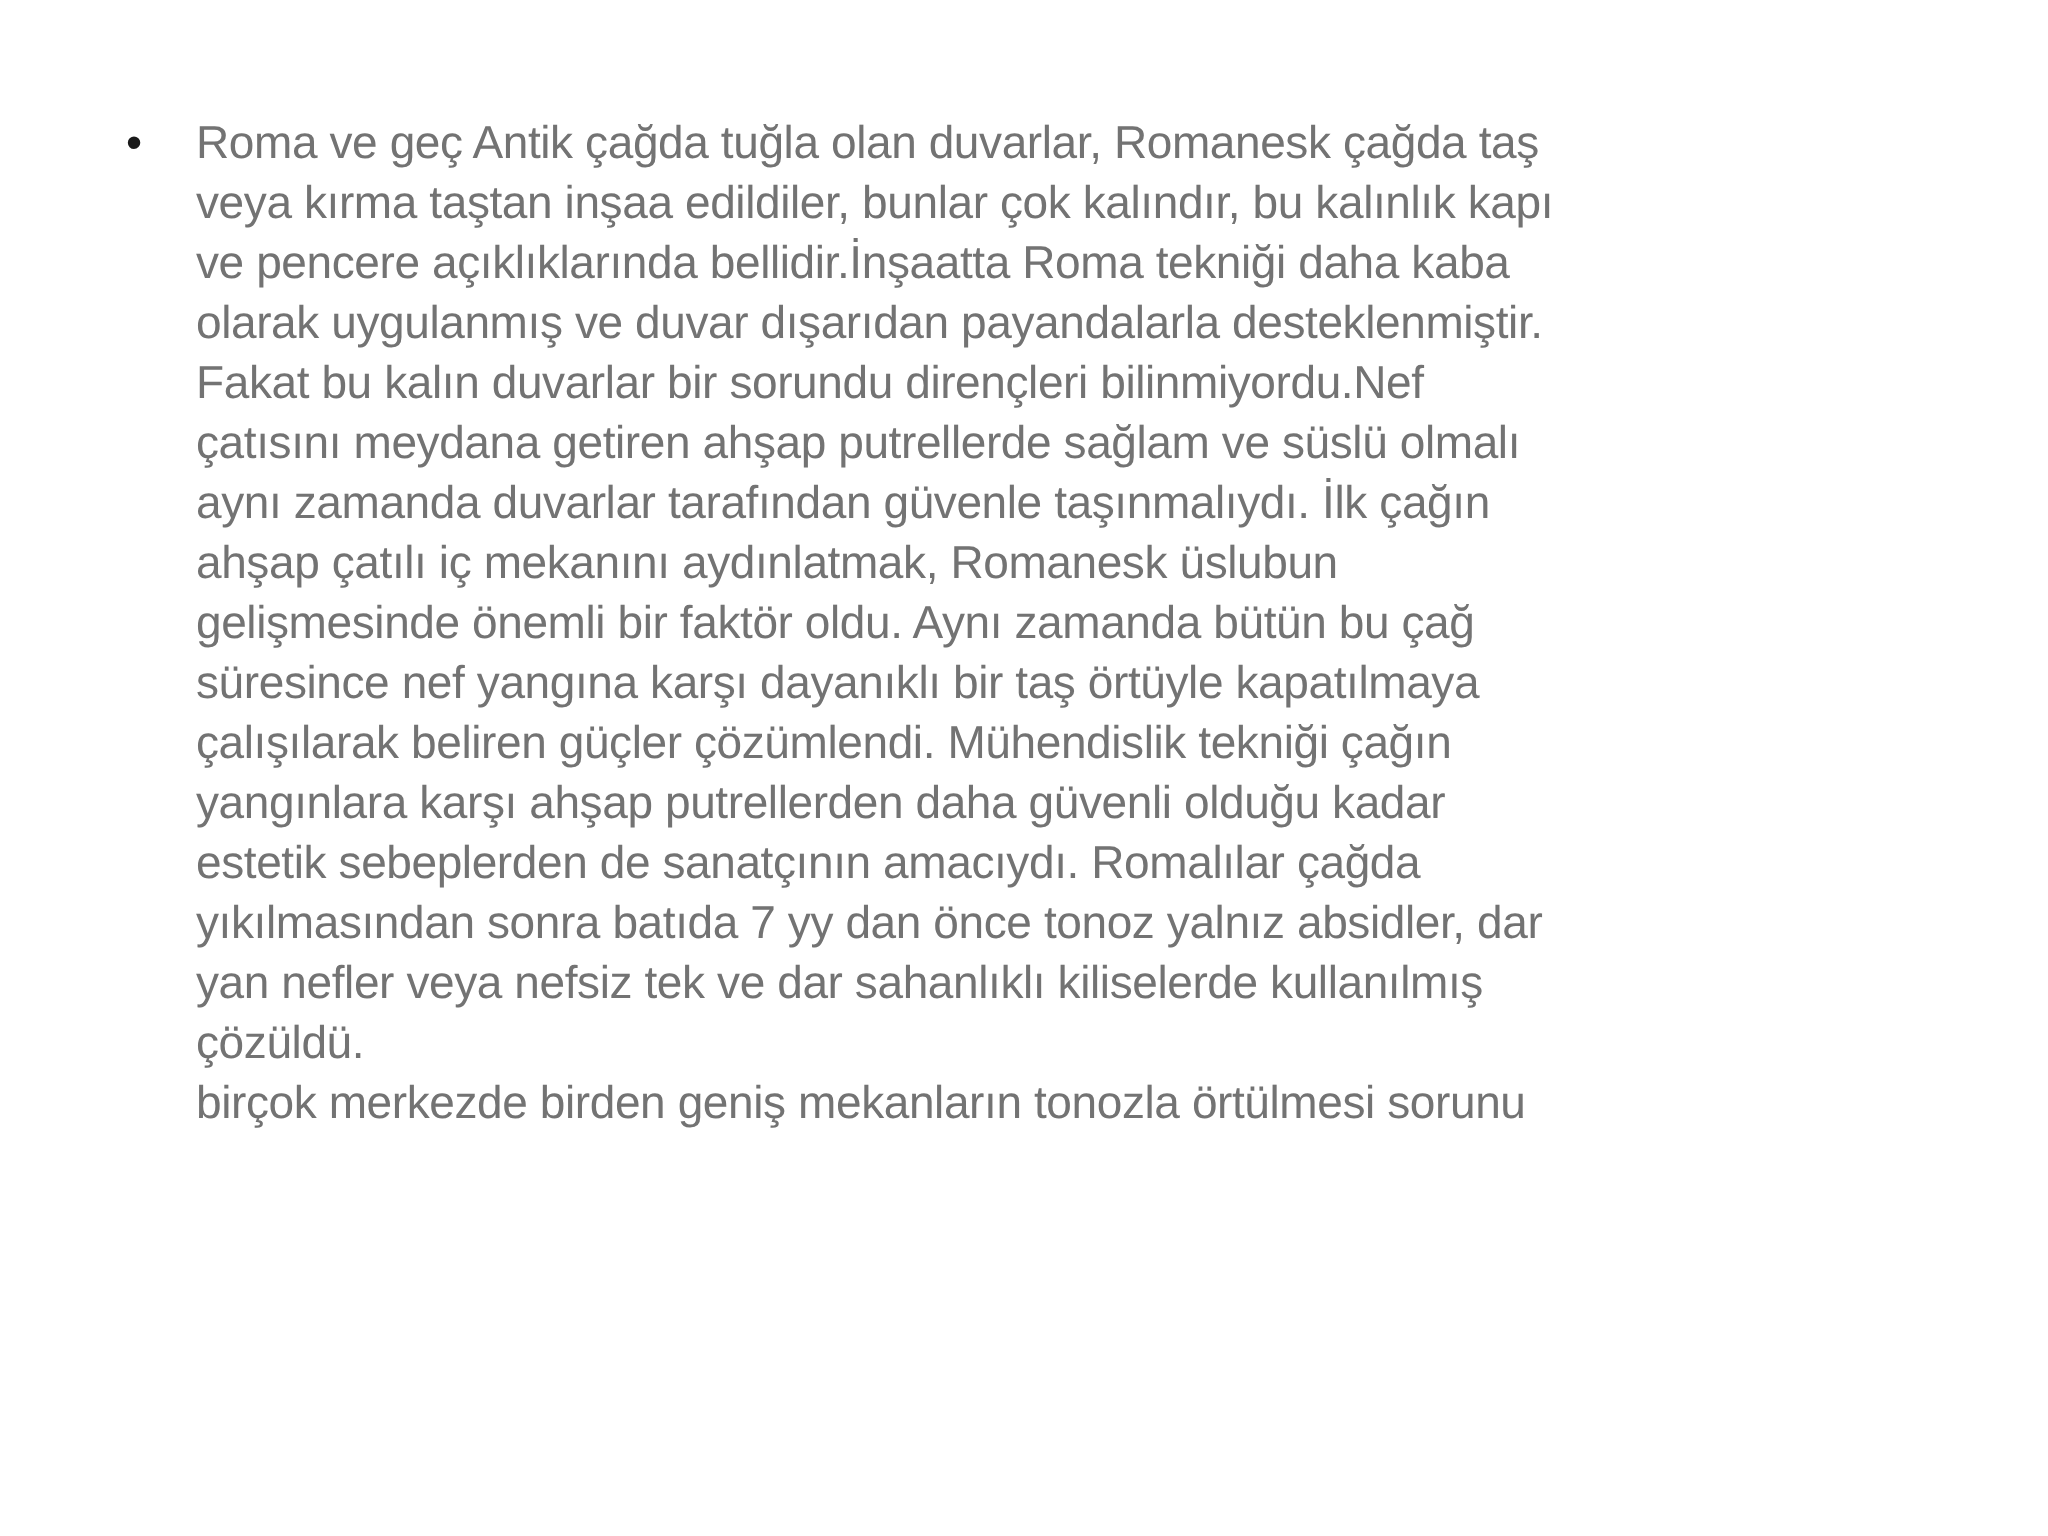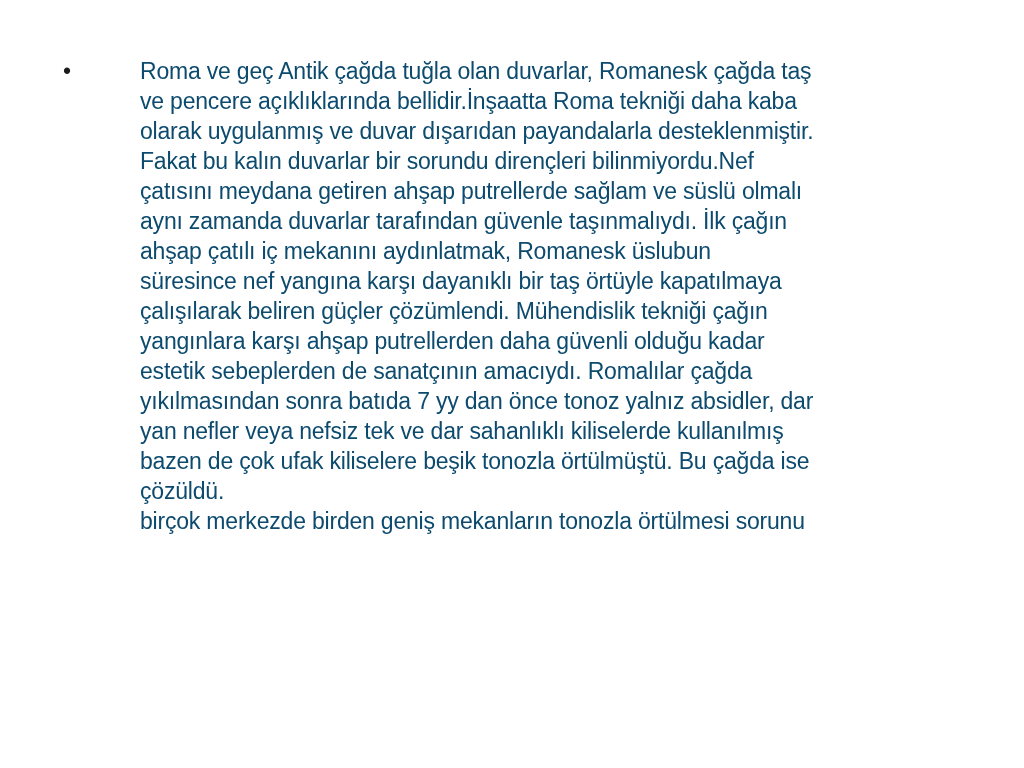--- a/index.html
+++ b/index.html
@@ -30,49 +30,49 @@
   .bullet-marker {
     flex: 0 0 35px;
     width: 35px;
     font-size: 23px;
     line-height: 30px;
     color: #1a1a1a;
     user-select: none;
   }
   .bullet-text {
     flex: 1 1 auto;
-    color: #0c4a6e;
+    color: #737373;
     font-size: 23px;
     line-height: 30px;
     letter-spacing: -0.2px;
-    margin-left: 42px;
   }
   .bullet-text .text-line {
     white-space: nowrap;
     height: 30px;
   }
 </style>
 </head>
 <body>
 
 <div class="slide">
   <div class="bullet-row">
     <span class="bullet-marker">•</span>
     <div class="bullet-text">
         <div class="text-line">Roma ve geç Antik çağda tuğla olan duvarlar, Romanesk çağda taş</div>
+        <div class="text-line">veya kırma taştan inşaa edildiler, bunlar çok kalındır, bu kalınlık kapı</div>
         <div class="text-line">ve pencere açıklıklarında bellidir.İnşaatta Roma tekniği daha kaba</div>
         <div class="text-line">olarak uygulanmış ve duvar dışarıdan payandalarla desteklenmiştir.</div>
         <div class="text-line">Fakat bu kalın duvarlar bir sorundu dirençleri bilinmiyordu.Nef</div>
         <div class="text-line">çatısını meydana getiren ahşap putrellerde sağlam ve süslü olmalı</div>
         <div class="text-line">aynı zamanda duvarlar tarafından güvenle taşınmalıydı. İlk çağın</div>
         <div class="text-line">ahşap çatılı iç mekanını aydınlatmak, Romanesk üslubun</div>
+        <div class="text-line">gelişmesinde önemli bir faktör oldu. Aynı zamanda bütün bu çağ</div>
         <div class="text-line">süresince nef yangına karşı dayanıklı bir taş örtüyle kapatılmaya</div>
         <div class="text-line">çalışılarak beliren güçler çözümlendi. Mühendislik tekniği çağın</div>
         <div class="text-line">yangınlara karşı ahşap putrellerden daha güvenli olduğu kadar</div>
         <div class="text-line">estetik sebeplerden de sanatçının amacıydı. Romalılar çağda</div>
         <div class="text-line">yıkılmasından sonra batıda 7 yy dan önce tonoz yalnız absidler, dar</div>
         <div class="text-line">yan nefler veya nefsiz tek ve dar sahanlıklı kiliselerde kullanılmış</div>
-        <div class="text-line">bazen de çok ufak kiliselere beşik tonozla örtülmüştü. Bu çağda ise</div>
         <div class="text-line">çözüldü.</div>
         <div class="text-line">birçok merkezde birden geniş mekanların tonozla örtülmesi sorunu</div>
       </div>
   </div>
 </div>
 
 </body></html>

